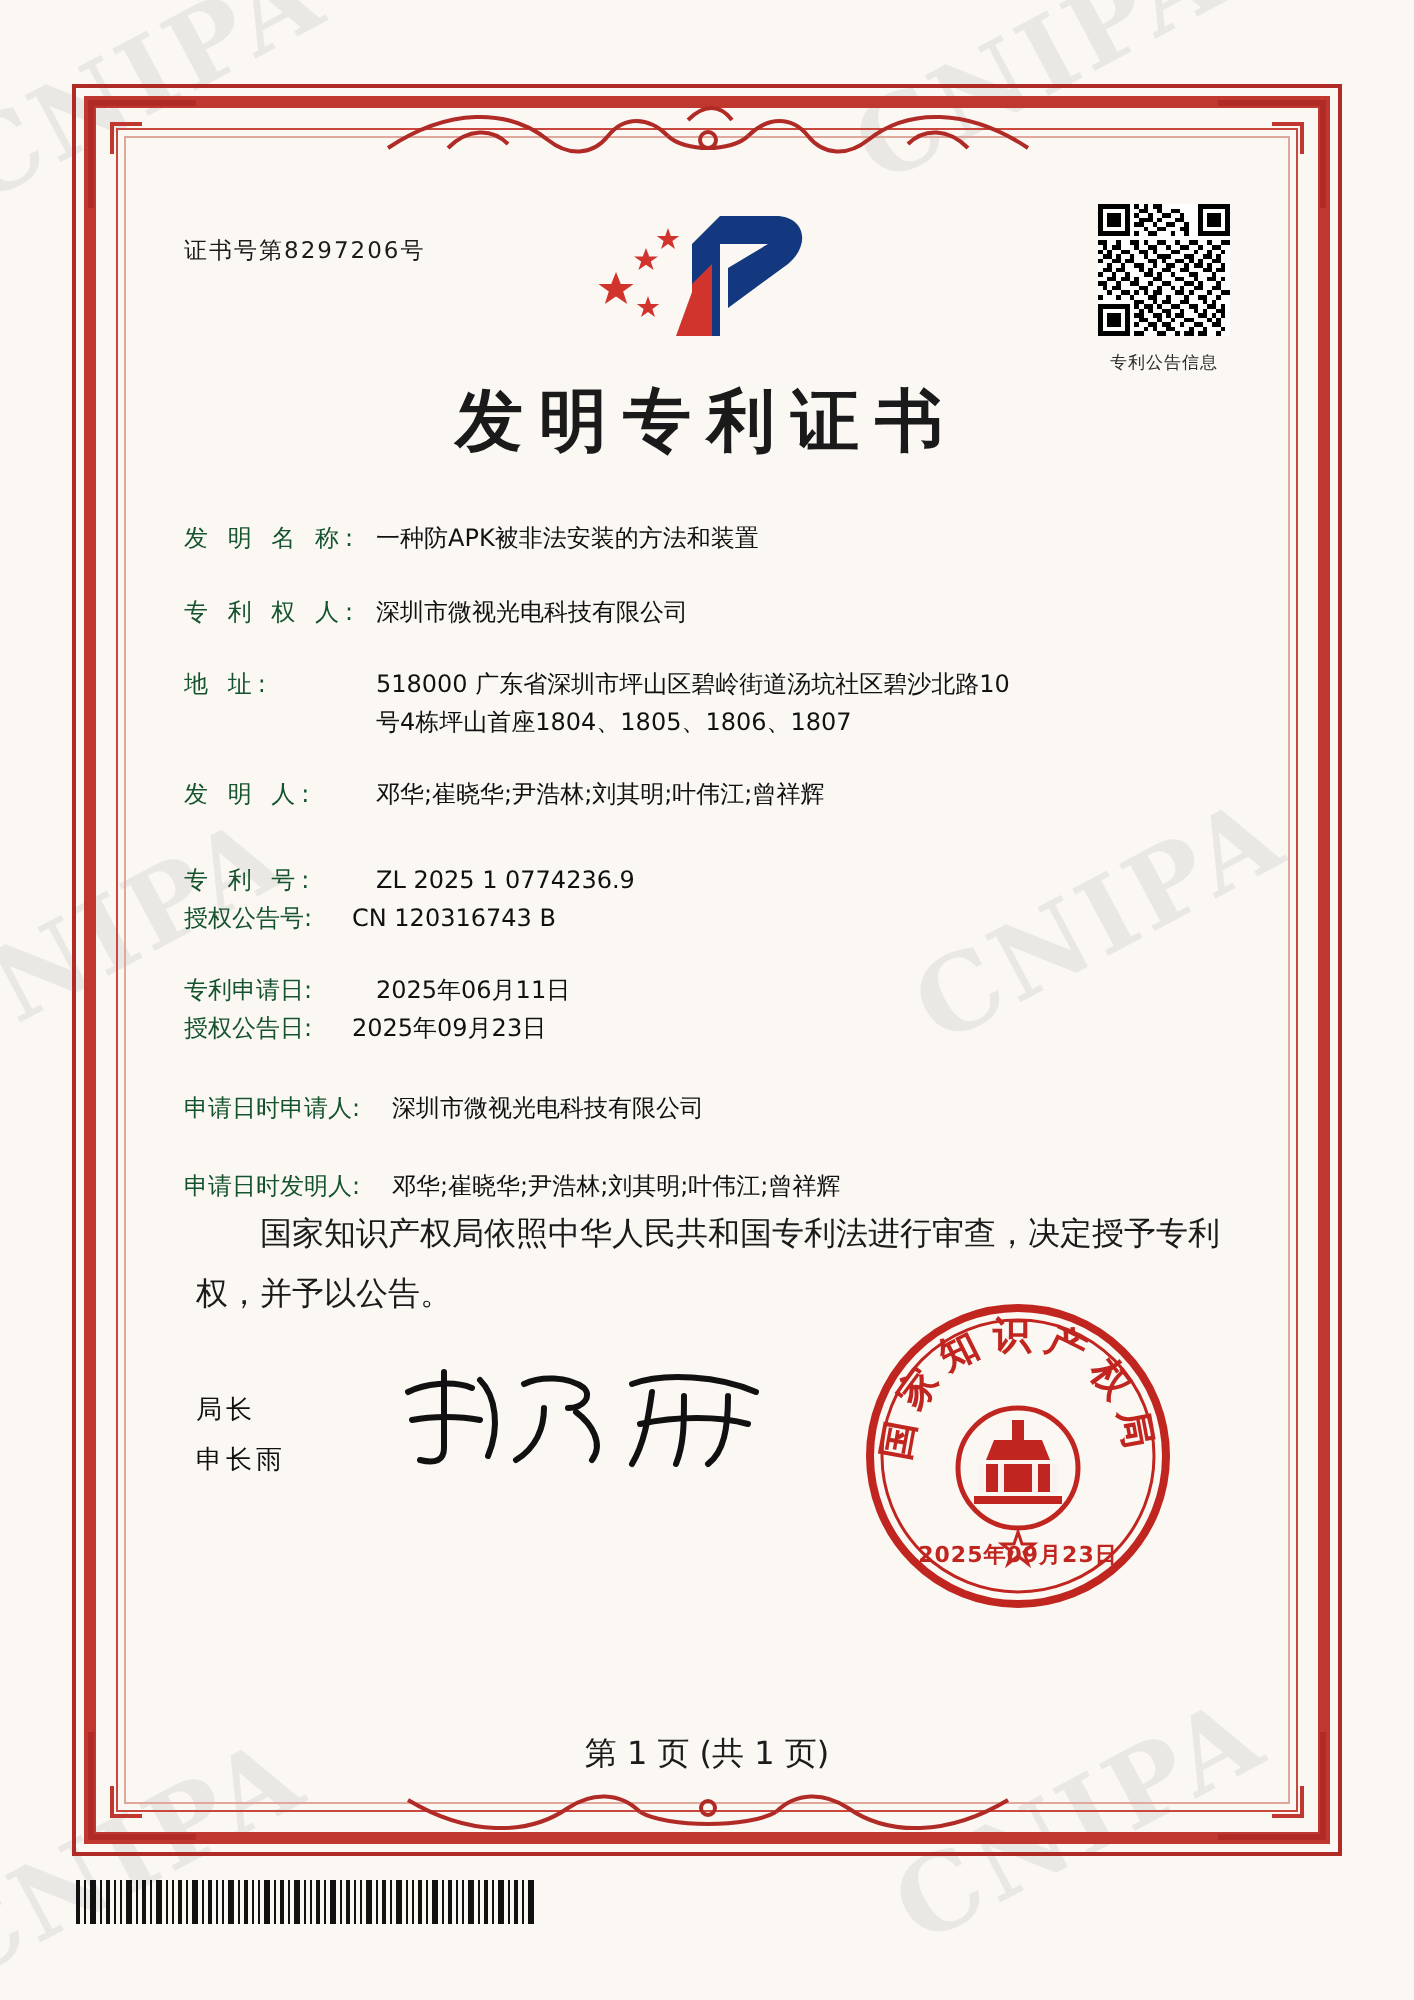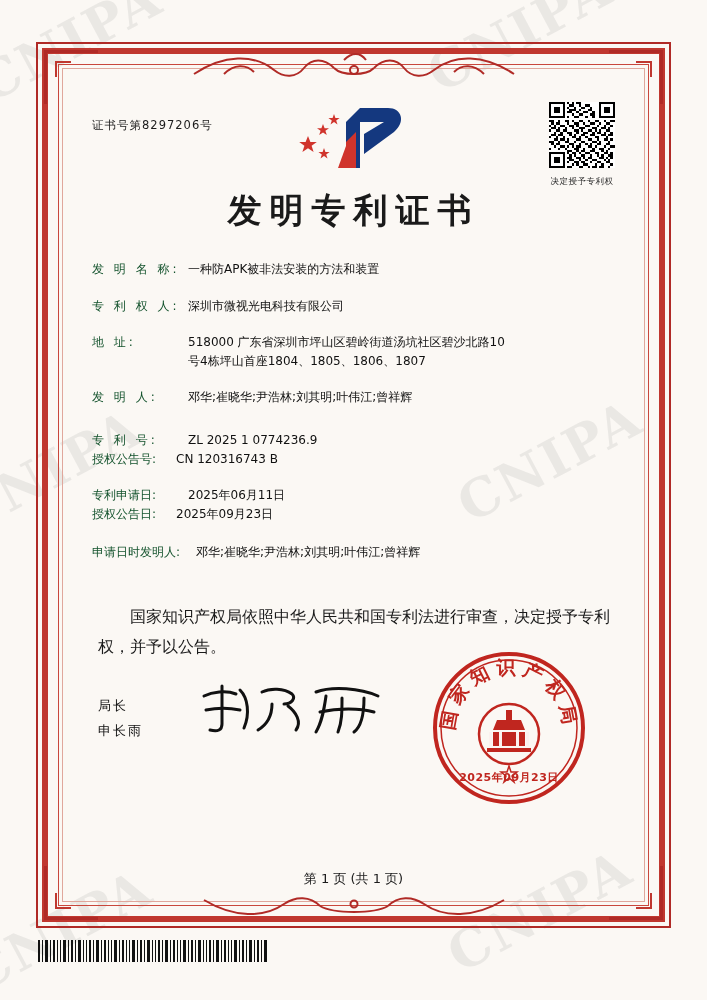--- a/index.html
+++ b/index.html
@@ -219,21 +219,21 @@
     font-size: 11px;
     color: #c0261f;
     font-weight: bold;
     letter-spacing: 0.5px;
   }
 
   .page-no {
     position: absolute;
     left: 0; right: 0; bottom: 12px;
     text-align: center;
-    font-size: 13px;
+    font-size: 16px;
     color: #1b1b1b;
   }
 
   .barcode {
     position: absolute;
     left: 38px; bottom: 38px;
     width: 230px; height: 22px;
   }
 </style>
 </head>
@@ -493,21 +493,21 @@
             <rect x="23" y="27" width="1" height="1"></rect>
             <rect x="27" y="27" width="1" height="1"></rect>
           <rect x="8" y="28" width="2" height="1"></rect>
             <rect x="13" y="28" width="2" height="1"></rect>
             <rect x="17" y="28" width="1" height="1"></rect>
             <rect x="19" y="28" width="2" height="1"></rect>
             <rect x="22" y="28" width="2" height="1"></rect>
             <rect x="26" y="28" width="1" height="1"></rect>
         </g>
       </svg>
-      <div class="qr-caption">决定授予专利权</div>
+      <div class="qr-caption">专利公告信息</div>
     </div>
 
     <div class="doc-title">发明专利证书</div>
 
     <div class="fields">
 
       <div class="row">
         <span class="lbl">发 明 名 称:</span><span class="val">一种防APK被非法安装的方法和装置</span>
       </div>
 
@@ -535,20 +535,23 @@
 
       <div class="row two">
         <span class="half">
           <span class="lbl tight">专利申请日:</span><span class="val">2025年06月11日</span>
         </span>
         <span class="half right">
           <span class="lbl r">授权公告日:</span><span class="val">2025年09月23日</span>
         </span>
       </div>
 
+      <div class="row" style="margin-top:22px;">
+        <span class="lbl tight" style="width:104px;">申请日时申请人:</span><span class="val">深圳市微视光电科技有限公司</span>
+      </div>
 
       <div class="row" style="margin-top:20px;">
         <span class="lbl tight" style="width:104px;">申请日时发明人:</span><span class="val">邓华;崔晓华;尹浩林;刘其明;叶伟江;曾祥辉</span>
       </div>
 
     </div>
 
     <div class="notice">
       <div class="n1">国家知识产权局依照中华人民共和国专利法进行审查，决定授予专利权，并予以公告。</div>
     </div>

